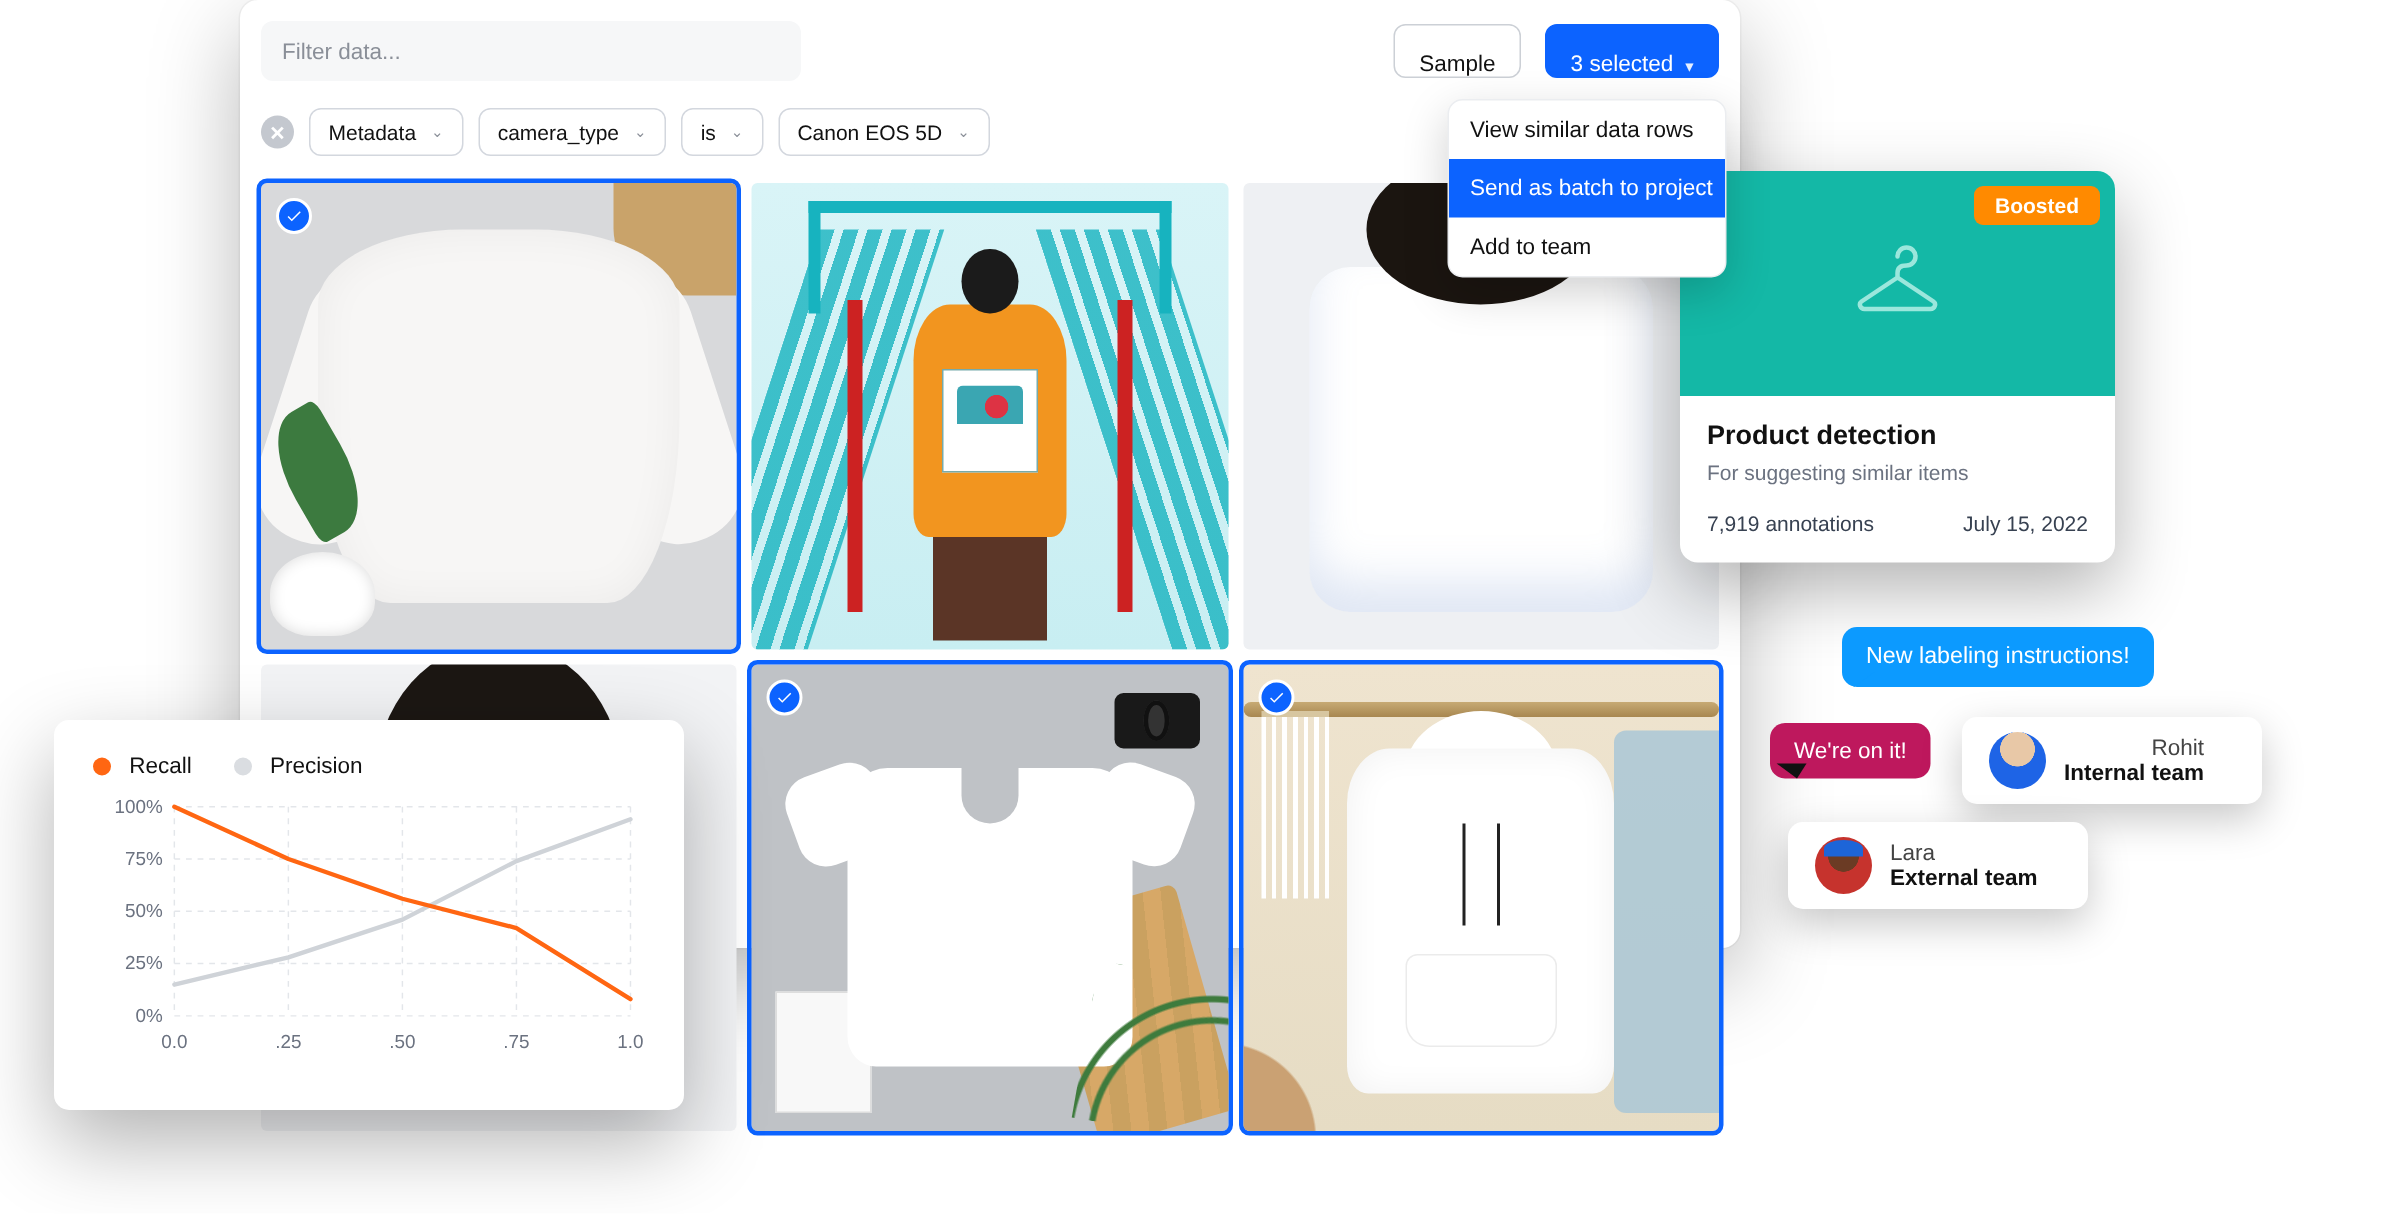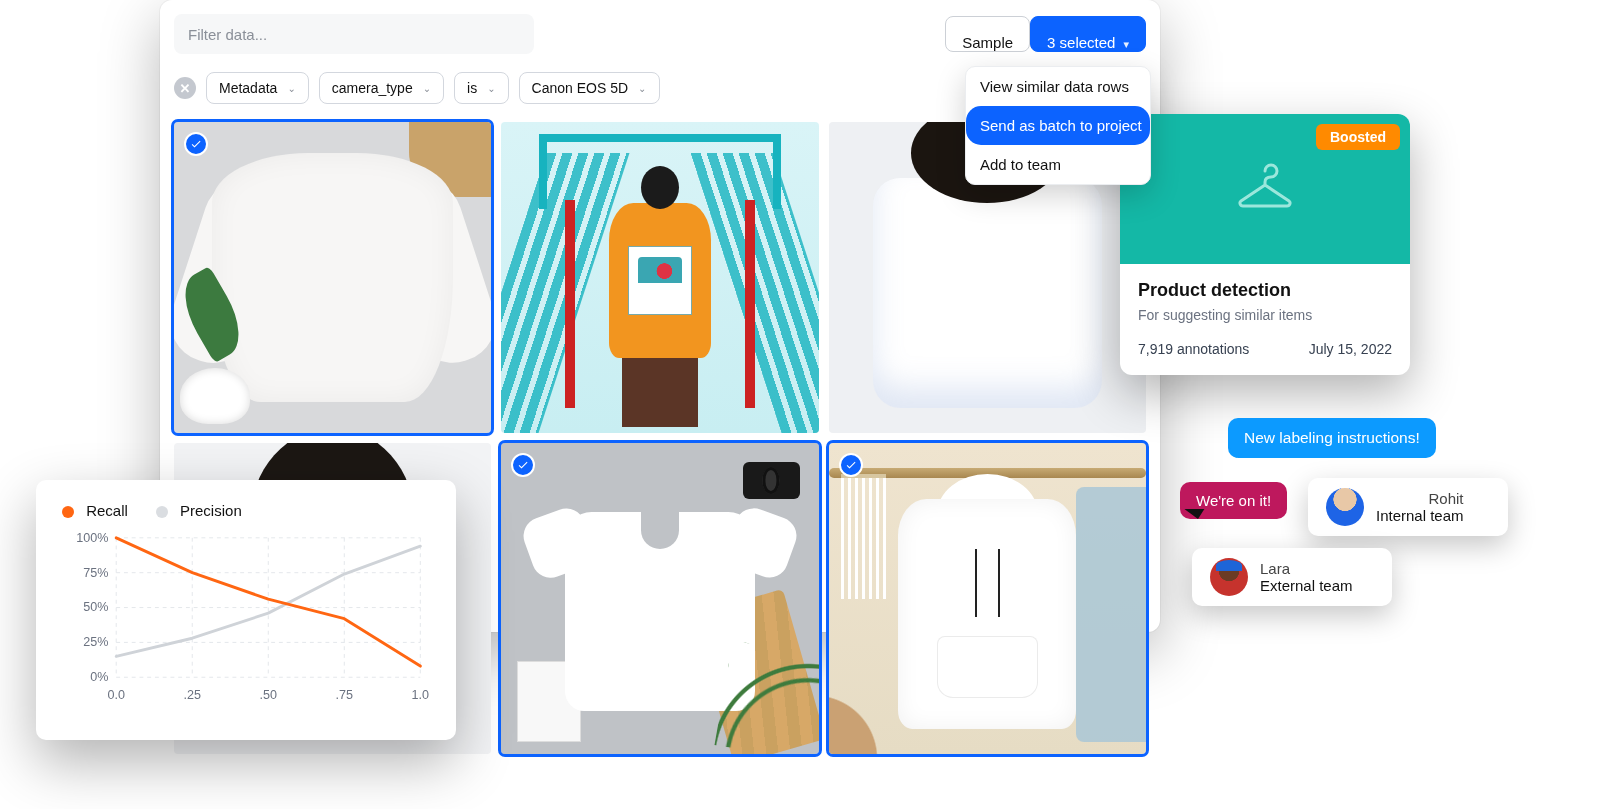--- a/index.html
+++ b/index.html
@@ -20,21 +20,21 @@
     background: #fff;
     border-radius: 12px;
     box-shadow: 0 20px 60px rgba(0,0,0,.28), 0 0 0 1px rgba(0,0,0,.04);
     padding: 14px;
     overflow: visible;
   }
 
   .toolbar-row {
     display: flex;
     align-items: center;
-    gap: 0;
+    gap: 16px;
   }
   .filter-input {
     flex: 0 0 360px;
     height: 40px;
     border: none;
     background: #f6f7f8;
     border-radius: 8px;
     padding: 0 14px;
     font-size: 15px;
     color: #333;
@@ -233,21 +233,21 @@
     box-shadow: 0 10px 30px rgba(0,0,0,.18);
     overflow:hidden;
     z-index: 5;
   }
   .menu .item{
     padding:11px 14px;
     font-size:15px;
     cursor:pointer;
     white-space: nowrap;
   }
-  .menu .item.active{ background:#0c63ff; color:#fff;border-radius:15px; }
+  .menu .item.active{ background:#0c63ff; color:#fff; }
 
   
   .dataset-card{
     position:absolute;
     top:114px; left:1120px;
     width:290px;
     background:#fff;
     border-radius:12px;
     box-shadow: 0 18px 48px rgba(0,0,0,.30);
     overflow:hidden;
@@ -322,21 +322,21 @@
   .avatar{
     width:38px; height:38px; border-radius:50%;
     flex-shrink:0;
   }
   .av1{ background: radial-gradient(circle at 50% 30%, #e8c8a7 35%, #1e64e6 36%);}
   .av2{ background: radial-gradient(circle at 50% 34%, #6b3b24 32%, #c6332d 33%);
         position:relative;}
   .av2::after{content:""; position:absolute; left:15%; top:5%; width:70%; height:30%;
     background:#1d65d8; border-radius:50% 50% 0 0;}
   .person-card .name{ font-size:15px; font-weight:400; color:#444;}
-  .person-card .role{ font-size:15px; font-weight:400;}
+  .person-card .role{ font-size:15px; font-weight:700;}
 
   .pc1{ position:absolute; top:60px; left:128px;text-align:right; }
   .pc2{ position:absolute; top:130px; left:12px; }
 
   
   .chart-card{
     position:absolute;
     left:36px; top:480px;
     width:420px; height:260px;
     background:#fff;

